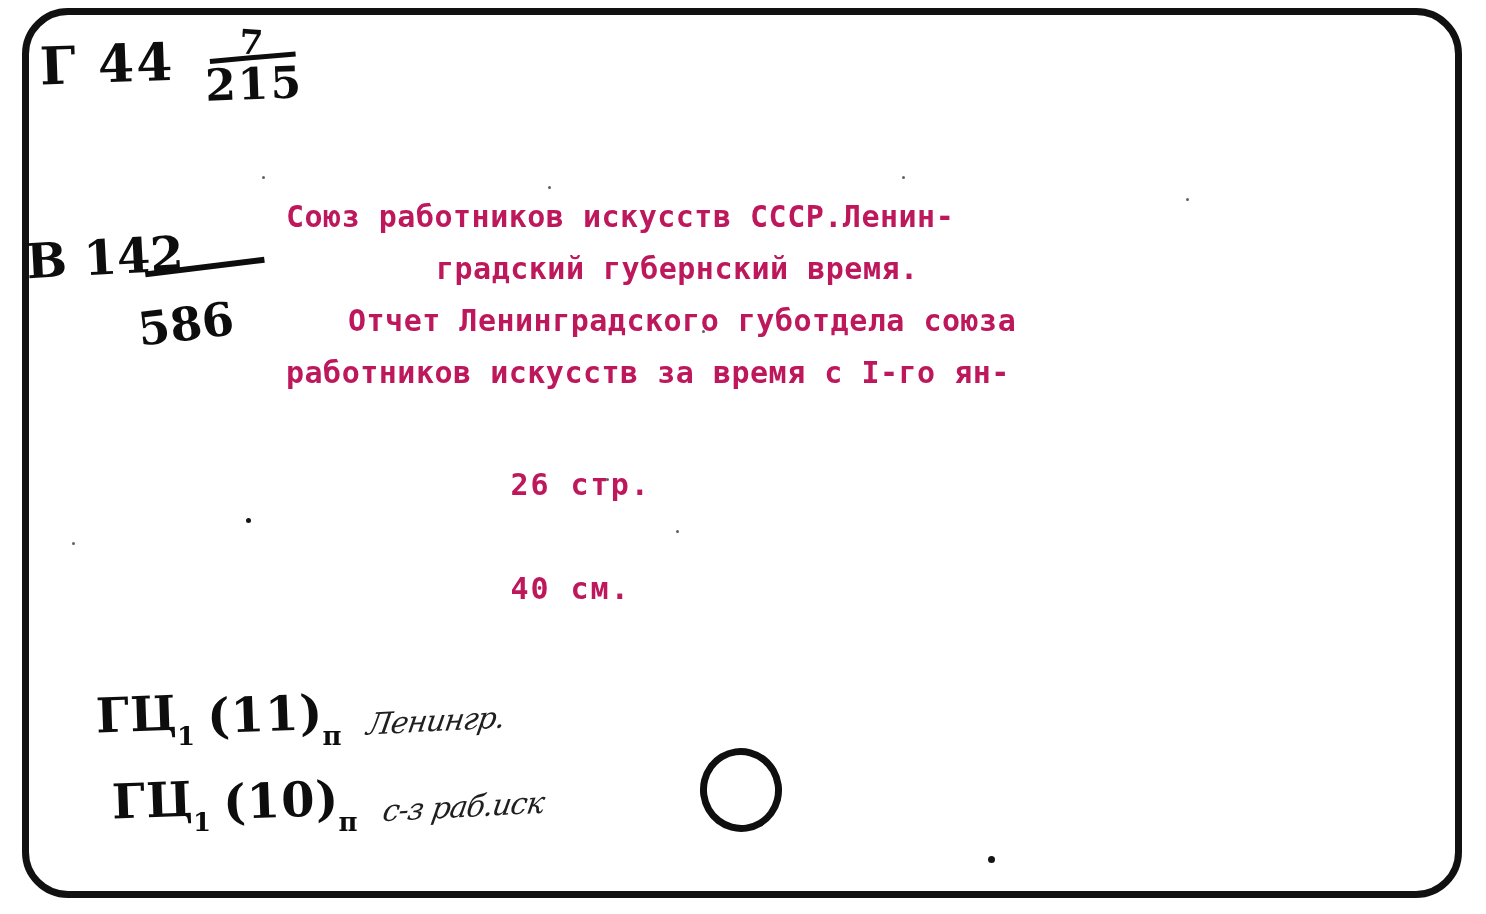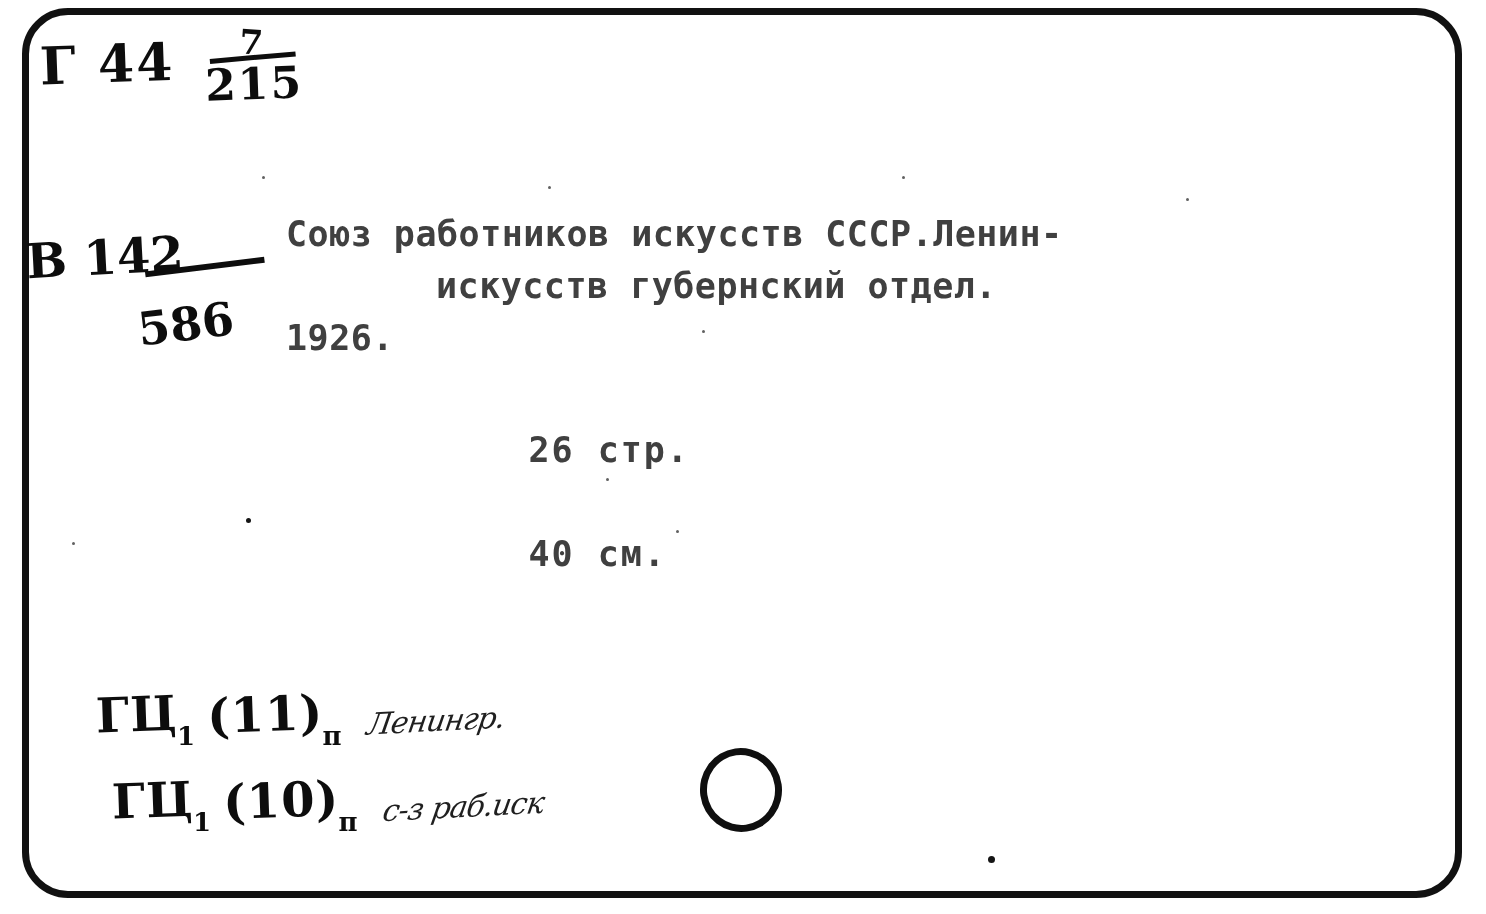--- a/index.html
+++ b/index.html
@@ -110,25 +110,25 @@
     margin-left: 108px;
     margin-top: 16px;
     font-size: 46px;
     transform: rotate(-4deg);
   }
 
   
   .typed {
     position: absolute;
     left: 286px;
-    top: 208px;
+    top: 191px;
     width: 1160px;
     font-family: "DejaVu Sans Mono", monospace;
-    color: #404040;
-    font-size: 35px;
+    color: #be185d;
+    font-size: 30px;
     font-weight: 700;
     line-height: 52px;
     letter-spacing: 0.5px;
   }
   .typed .l {
     white-space: pre;
   }
   .typed .l.indent1 { padding-left: 150px; }
   .typed .l.indent2 { padding-left: 62px; }
   .typed .l.phys {
@@ -211,22 +211,23 @@
   </div>
 
   <div class="hand" id="mark-mid">
     <span class="num2">В 142</span>
     <span class="rule"></span>
     <span class="den2">586</span>
   </div>
 
   <div class="typed">
     <div class="l">Союз работников искусств СССР.Ленин-</div>
-    <div class="l indent1">искусств губернский отдел.</div>
-    <div class="l">1926.</div>
+    <div class="l indent1">градский губернский время.</div>
+    <div class="l indent2">Отчет Ленинградского губотдела союза</div>
+    <div class="l">работников искусств за время с I-го ян-</div>
     <div class="l phys">
       <span>26 стр.</span>
       <span class="gap"></span>
       <span>40 см.</span>
     </div>
   </div>
 
   <div id="anno">
     <div class="anno-row">
       <span class="anno-code">ГЦ</span>

